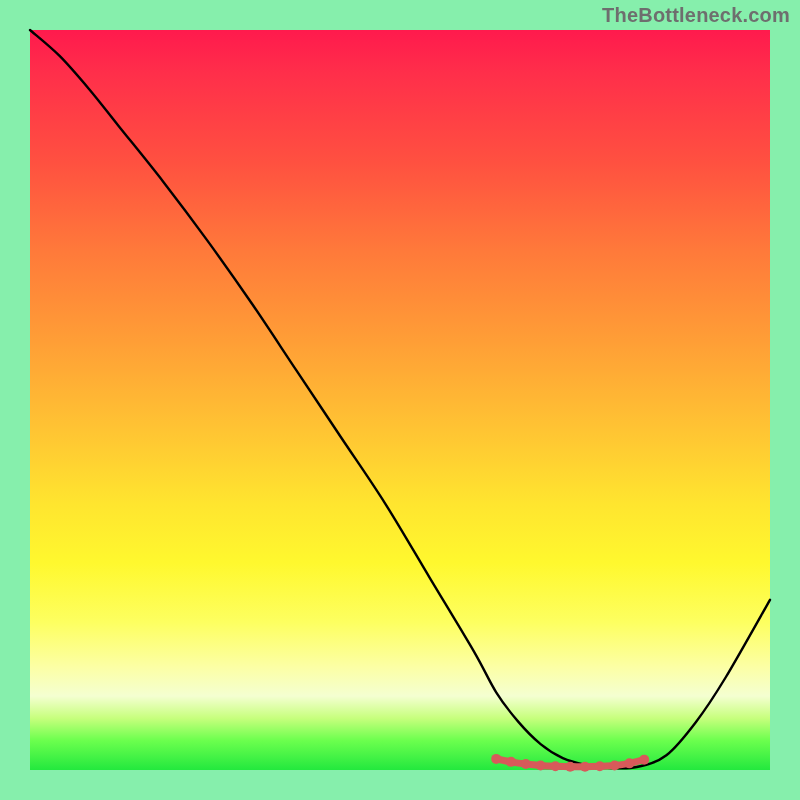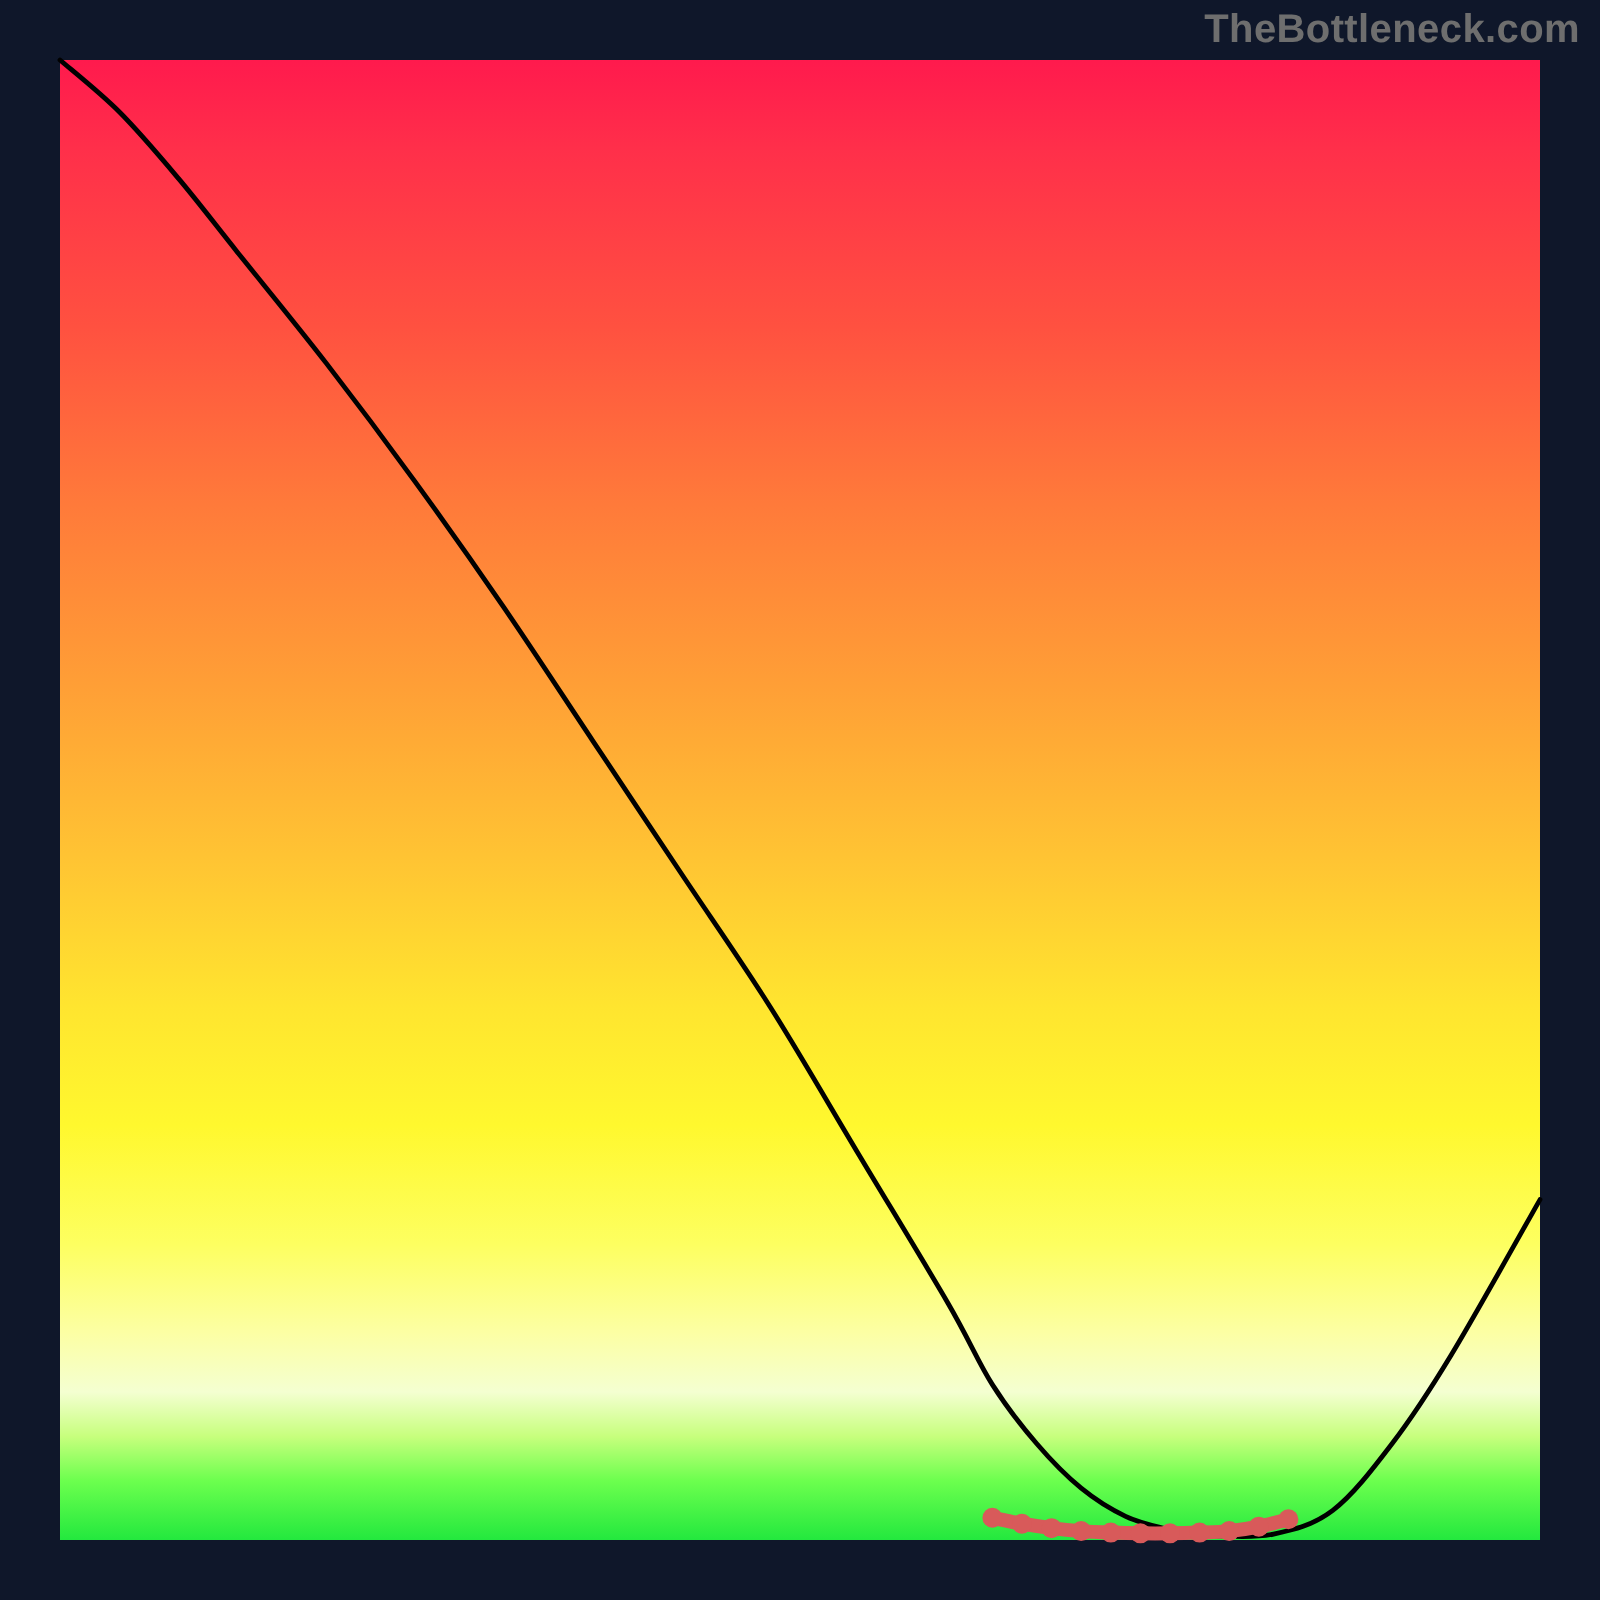--- a/index.html
+++ b/index.html
@@ -8,21 +8,21 @@
     width: 800px;
     height: 800px;
     background: #000;
     overflow: hidden;
     font-family: Arial, Helvetica, sans-serif;
   }
   .stage {
     position: relative;
     width: 800px;
     height: 800px;
-    background: #0f172a;
+    background: #86efac;
   }
   .watermark {
     position: absolute;
     top: 4px;
     right: 10px;
     color: #6e6e6e;
     font-size: 20px;
     font-weight: 600;
     letter-spacing: 0.2px;
     z-index: 10;

